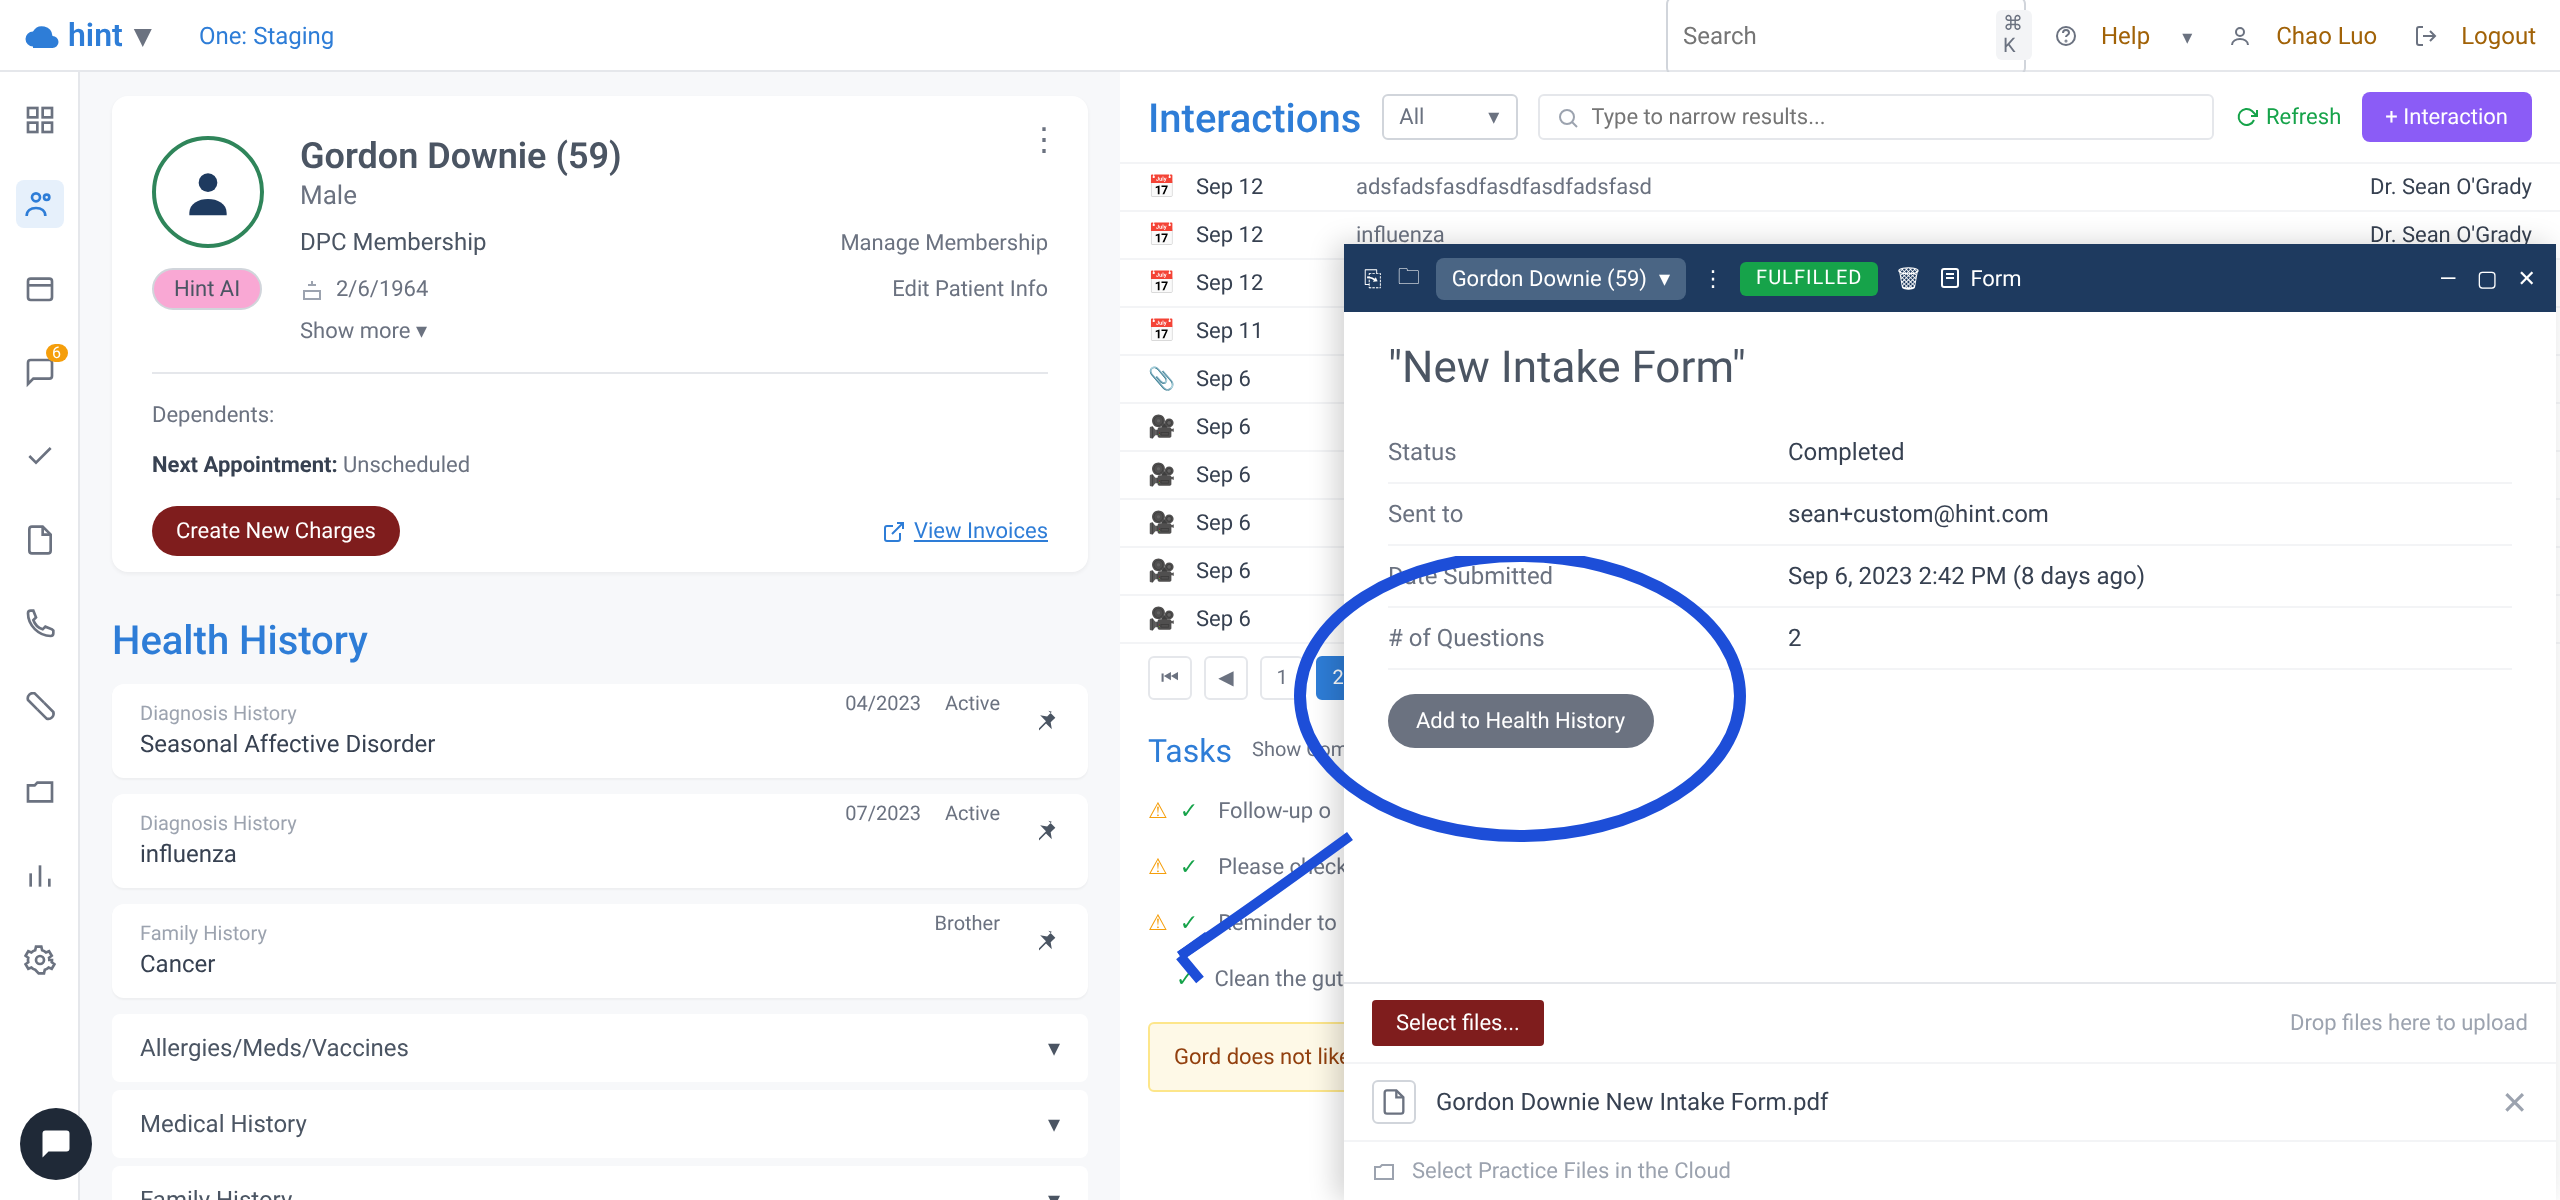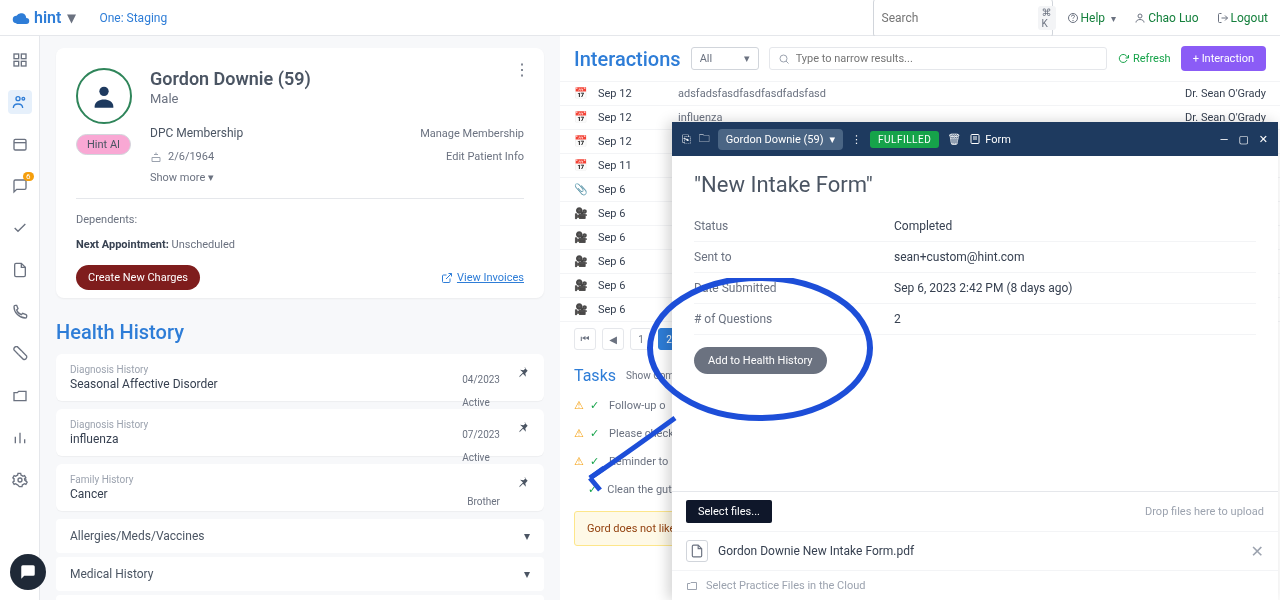--- a/index.html
+++ b/index.html
@@ -8,61 +8,61 @@
 
 .topbar { height: 36px; border-bottom: 1px solid #e5e7eb; display: flex; align-items: center; padding: 0 12px; }
 .logo { display: flex; align-items: center; gap: 4px; font-weight: 600; color: #2e7dd7; font-size: 16px; }
 .logo svg { width: 18px; height: 18px; }
 .logo-caret { color: #6b7280; margin-left: 2px; }
 .staging { margin-left: 24px; color: #2e7dd7; font-size: 12px; }
 .searchbox { margin-left: auto; display: flex; align-items: center; border: 1px solid #d1d5db; border-radius: 4px; padding: 3px 8px; width: 180px; height: 40px; }
 .searchbox input { border: none; outline: none; font-size: 12px; flex: 1; color: #6b7280; }
 .searchbox .kbd { font-size: 10px; background: #f3f4f6; padding: 1px 4px; border-radius: 3px; color: #6b7280; }
 .top-right { display: flex; align-items: center; gap: 18px; margin-left: 14px; }
-.top-link { display: flex; align-items: center; gap: 2px; font-size: 12px; color: #15803d; cursor: pointer; }
+.top-link { display: flex; align-items: center; gap: 12px; font-size: 12px; color: #a16207; cursor: pointer; }
 
 
 .rail { position: absolute; left: 0; top: 36px; bottom: 0; width: 40px; border-right: 1px solid #e5e7eb; display: flex; flex-direction: column; align-items: center; padding-top: 12px; gap: 18px; background:#fff; }
 .rail-item { width: 24px; height: 24px; display:flex; align-items:center; justify-content:center; color:#6b7280; cursor:pointer; border-radius:4px; position:relative;}
 .rail-item.active { background:#e6f0fb; color:#2e7dd7;}
 .rail-badge { position: absolute; top:-2px; right:-2px; background:#f59e0b; color:#fff; font-size:8px; border-radius:6px; padding:0 3px; }
 
 
 .main { position: absolute; left: 40px; top: 36px; right: 0; bottom: 0; display: flex; }
 .left-col { width: 520px; background: #f7f8fa; padding: 12px 16px 0 16px; overflow: hidden; }
 .right-col { flex: 1; background: #fff; position: relative; }
 
 
 .patient-card { background: #fff; border-radius: 8px; padding: 20px 20px 8px 20px; position: relative; box-shadow: 0 1px 2px rgba(0,0,0,0.05); }
 .pcard-top { display: flex; gap: 18px; }
 .avatar { width: 56px; height: 56px; border-radius: 50%; border: 2px solid #2f855a; display:flex; align-items:center; justify-content:center; color:#1e3a8a;}
 .pname { font-size: 18px; font-weight: 600; color:#4b5563;}
 .pgender { font-size: 13px; color:#6b7280; margin-top:2px;}
-.membership-row { display:flex; justify-content:space-between; align-items:center; margin-top:20px; font-size:12px;}
+.membership-row { display:flex; justify-content:space-between; align-items:center; margin-top:8px; font-size:12px;}
 .membership { color:#4b5563;}
 .manage-link { color:#6b7280; font-size:11px; cursor:pointer;}
 .hint-ai-btn { margin-top:10px; border:1px solid #d1d5db; border-radius:14px; padding:3px 10px; font-size:11px; color:#4b5563; cursor:pointer; background:#f9a8d4;}
 .info-row { display:flex; justify-content:space-between; margin-top:10px; font-size:11px; color:#6b7280;}
 .dob { display:flex; align-items:center; gap:6px;}
 .showmore { margin-top:8px; font-size:11px; color:#6b7280; cursor:pointer;}
 .card-divider { border: none; border-top: 1px solid #e5e7eb; margin: 14px 0;}
 .dep-label { font-size:11px; color:#6b7280;}
 .appt-row { font-size:11px; margin-top:12px; color:#374151;}
 .appt-val { color:#6b7280;}
 .charges-row { display:flex; justify-content:space-between; align-items:center; margin-top:14px;}
 .create-charges { background:#7f1d1d; color:#fff; border:none; padding:6px 12px; border-radius:14px; font-size:11px; cursor:pointer;}
 .invoices-link { color:#2e7dd7; font-size:11px; text-decoration:underline; display:flex; align-items:center; gap:4px; cursor:pointer;}
 .more-dots { position:absolute; top:12px; right:14px; color:#6b7280; cursor:pointer;}
 
 
 .hh-title { color:#2e7dd7; font-size:20px; font-weight:500; margin-top:22px; margin-bottom:10px;}
 .hh-item { background:#fff; border-radius:6px; padding:10px 14px; margin-bottom:8px; position:relative; box-shadow:0 1px 1px rgba(0,0,0,0.04);}
 .hh-cat { font-size:10px; color:#9ca3af;}
 .hh-name { font-size:12px; color:#374151; margin-top:2px;}
-.hh-meta { position:absolute; right:44px; top:20px; font-size:10px; color:#6b7280; display:flex; gap:12px;flex-direction:column;}
+.hh-meta { position:absolute; right:44px; top:5px; font-size:10px; color:#6b7280; display:flex; gap:12px;}
 .hh-pin { position:absolute; right:14px; top:10px; color:#4b5563; cursor:pointer;}
 .accordion { background:#fff; border-radius:4px; padding:10px 14px; margin-bottom:4px; display:flex; justify-content:space-between; align-items:center; font-size:12px; color:#4b5563; cursor:pointer;}
 
 
 .inter-header { display:flex; align-items:center; padding:10px 14px; gap:10px; border-bottom:1px solid #f3f4f6;}
 .inter-title { color:#2e7dd7; font-size:20px; font-weight:500;}
 .filter-sel { border:1px solid #d1d5db; border-radius:3px; padding:4px 8px; font-size:11px; color:#6b7280; width:68px; display:flex; justify-content:space-between; cursor:pointer;}
 .narrow-box { flex:1; border:1px solid #e5e7eb; border-radius:3px; padding:4px 8px; display:flex; align-items:center; gap:6px;}
 .narrow-box input { border:none; outline:none; font-size:11px; flex:1; color:#6b7280;}
 .refresh-btn { color:#16a34a; font-size:11px; display:flex; align-items:center; gap:4px; cursor:pointer;}
@@ -99,21 +99,21 @@
 .popover-hdr-right { margin-left:auto; display:flex; gap:10px; align-items:center;}
 .popover-hdr-right span { cursor:pointer;}
 .popover-body { padding:16px 22px; flex:1; overflow:hidden;}
 .form-title { font-size:22px; color:#4b5563; margin-bottom:14px;}
 .detail-row { display:flex; padding:8px 0; border-bottom:1px solid #f3f4f6; font-size:12px;}
 .detail-label { flex:0 0 200px; color:#6b7280;}
 .detail-value { flex:1; color:#374151;}
 .add-hh-btn { background:#6b7280; color:#fff; border:none; padding:7px 14px; border-radius:14px; font-size:11px; cursor:pointer; margin-top:12px;}
 .file-area { border-top:1px solid #e5e7eb;}
 .select-files-row { display:flex; justify-content:space-between; align-items:center; padding:8px 14px;}
-.select-files-btn { background:#0f172a; color:#fff; border:none; padding:5px 12px; font-size:11px; cursor:pointer; border-radius:2px;}
+.select-files-btn { background:#7f1d1d; color:#fff; border:none; padding:5px 12px; font-size:11px; cursor:pointer; border-radius:2px;}
 .drop-hint { font-size:11px; color:#9ca3af;}
 .file-row { display:flex; align-items:center; padding:8px 14px; gap:10px; border-top:1px solid #f3f4f6; border-bottom:1px solid #f3f4f6;}
 .file-icn { width:22px; height:22px; border:1px solid #d1d5db; border-radius:3px; display:flex; align-items:center; justify-content:center; color:#6b7280; font-size:10px;}
 .file-name { font-size:12px; color:#374151; flex:1;}
 .file-x { color:#9ca3af; cursor:pointer;}
 .cloud-row { display:flex; align-items:center; padding:8px 14px; gap:8px; font-size:11px; color:#9ca3af;}
 
 
 .annotation { position:absolute; pointer-events:none; z-index:20;}
 

